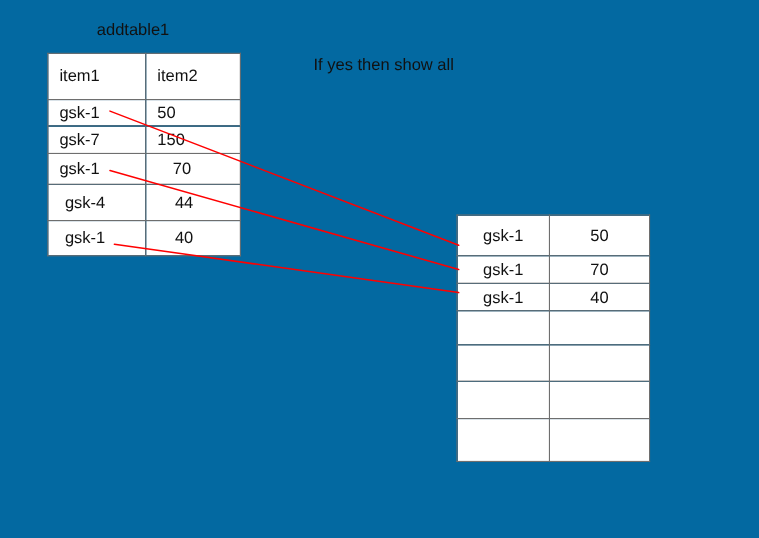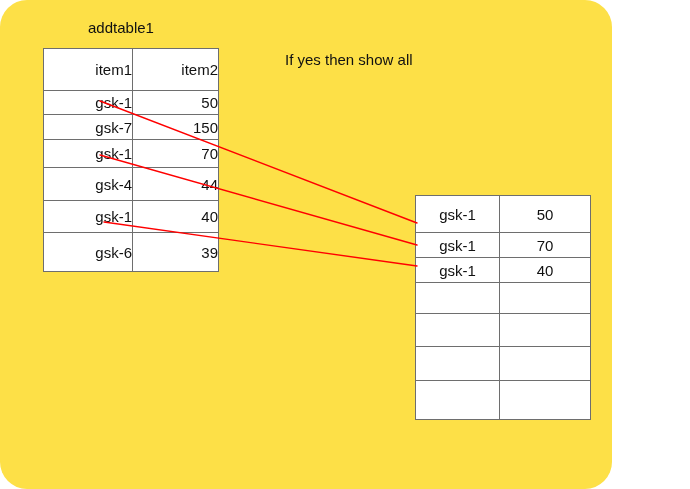--- a/index.html
+++ b/index.html
@@ -7,25 +7,24 @@
     margin: 0;
     padding: 0;
     background: #ffffff;
   }
   body {
     font-family: "Liberation Sans", sans-serif;
     color: #000000;
   }
   #canvas {
     position: relative;
-    width: 612px;
+    width: 690px;
     height: 489px;
-    background: #fde047;
+    background: #0369a1;
     overflow: hidden;
-    border-radius: 27px;
   }
 
   
   .caption {
     position: absolute;
     font-size: 15px;
     line-height: 18px;
     color: #111111;
     white-space: nowrap;
   }
@@ -50,21 +49,20 @@
   }
   .tbl td {
     border: 1px solid #6e6e6e;
     font-size: 15px;
     color: #111111;
     padding: 0 0 0 10px;
     vertical-align: middle;
     background: #ffffff;
     white-space: nowrap;
     overflow: hidden;
-    text-align: right;
   }
 
   
   #addtable1 {
     left: 43px;
     top: 48px;
     width: 175px;
   }
   #addtable1 col.c1 { width: 89px; }
   #addtable1 col.c2 { width: 86px; }
@@ -150,24 +148,20 @@
         <td class="col2">70</td>
       </tr>
       <tr class="r4">
         <td class="col1">gsk-4</td>
         <td class="col2">44</td>
       </tr>
       <tr class="r5">
         <td class="col1">gsk-1</td>
         <td class="col2">40</td>
       </tr>
-      <tr class="r6">
-        <td class="col1">gsk-6</td>
-        <td class="col2">39</td>
-      </tr>
     </tbody>
   </table>
 
   <table class="tbl" id="searchtable1">
     <colgroup>
         <col class="c1">
         <col class="c2">
       </colgroup>
     <tbody>
       <tr class="r0">

